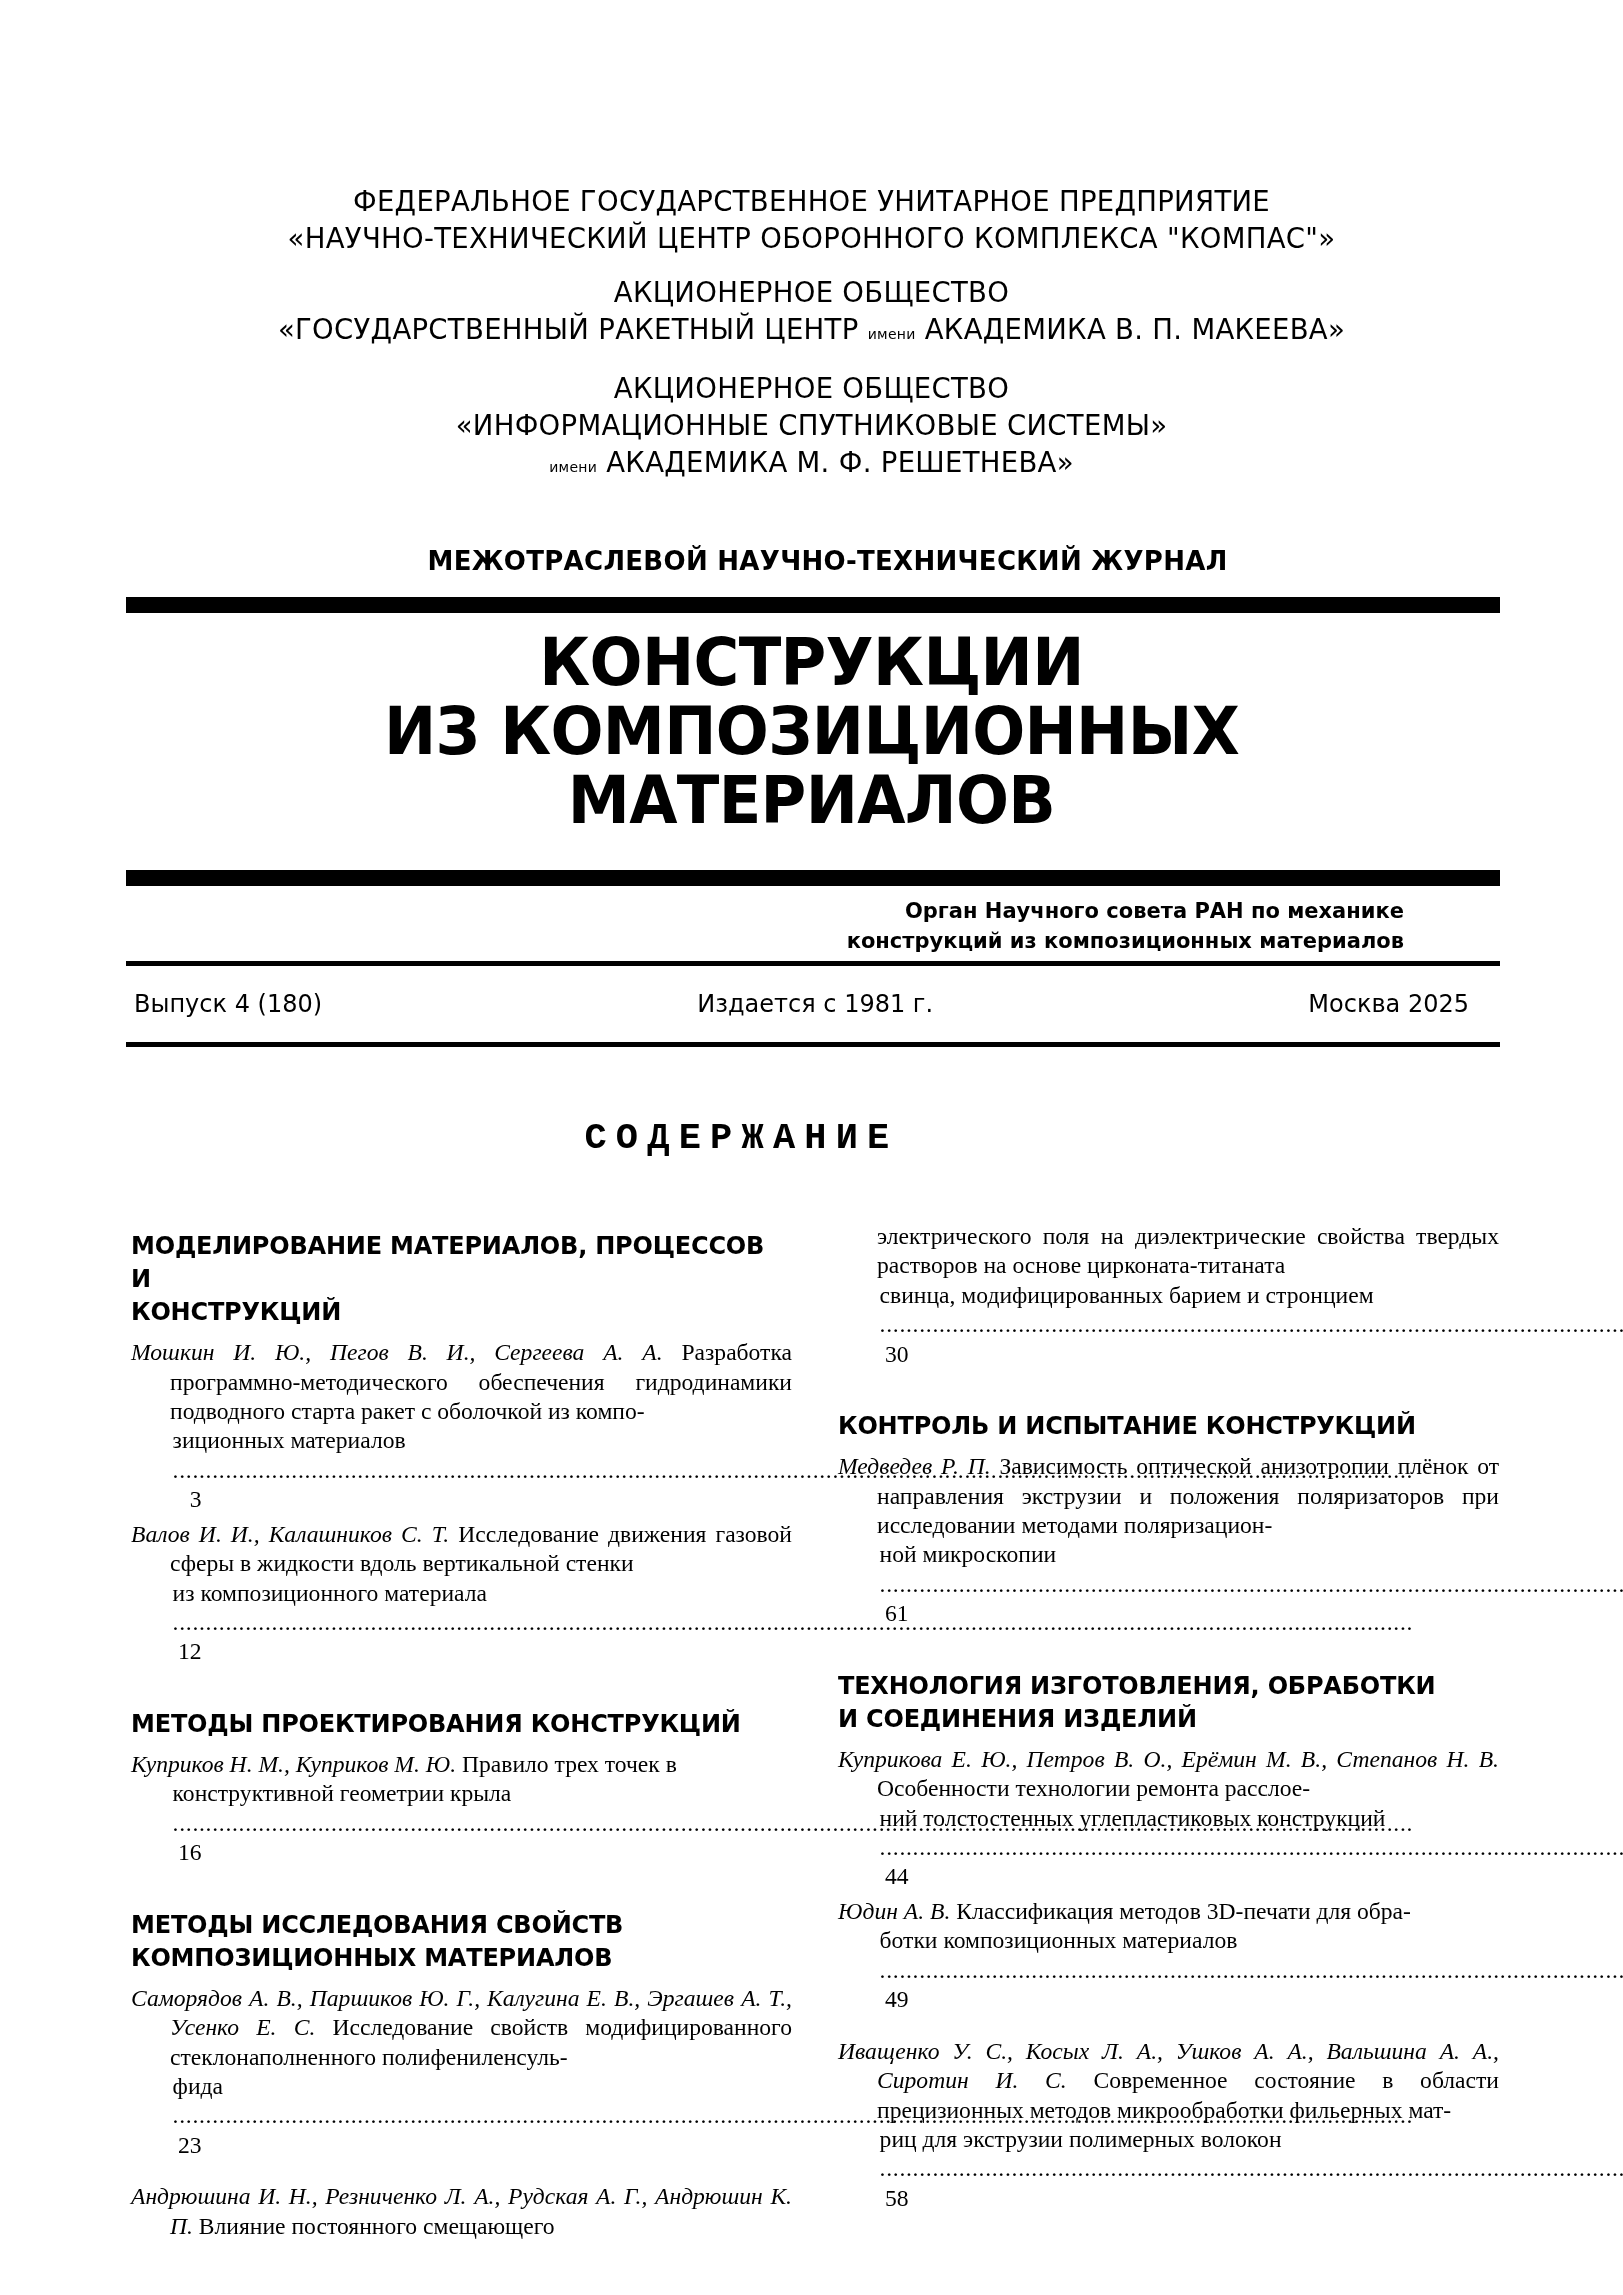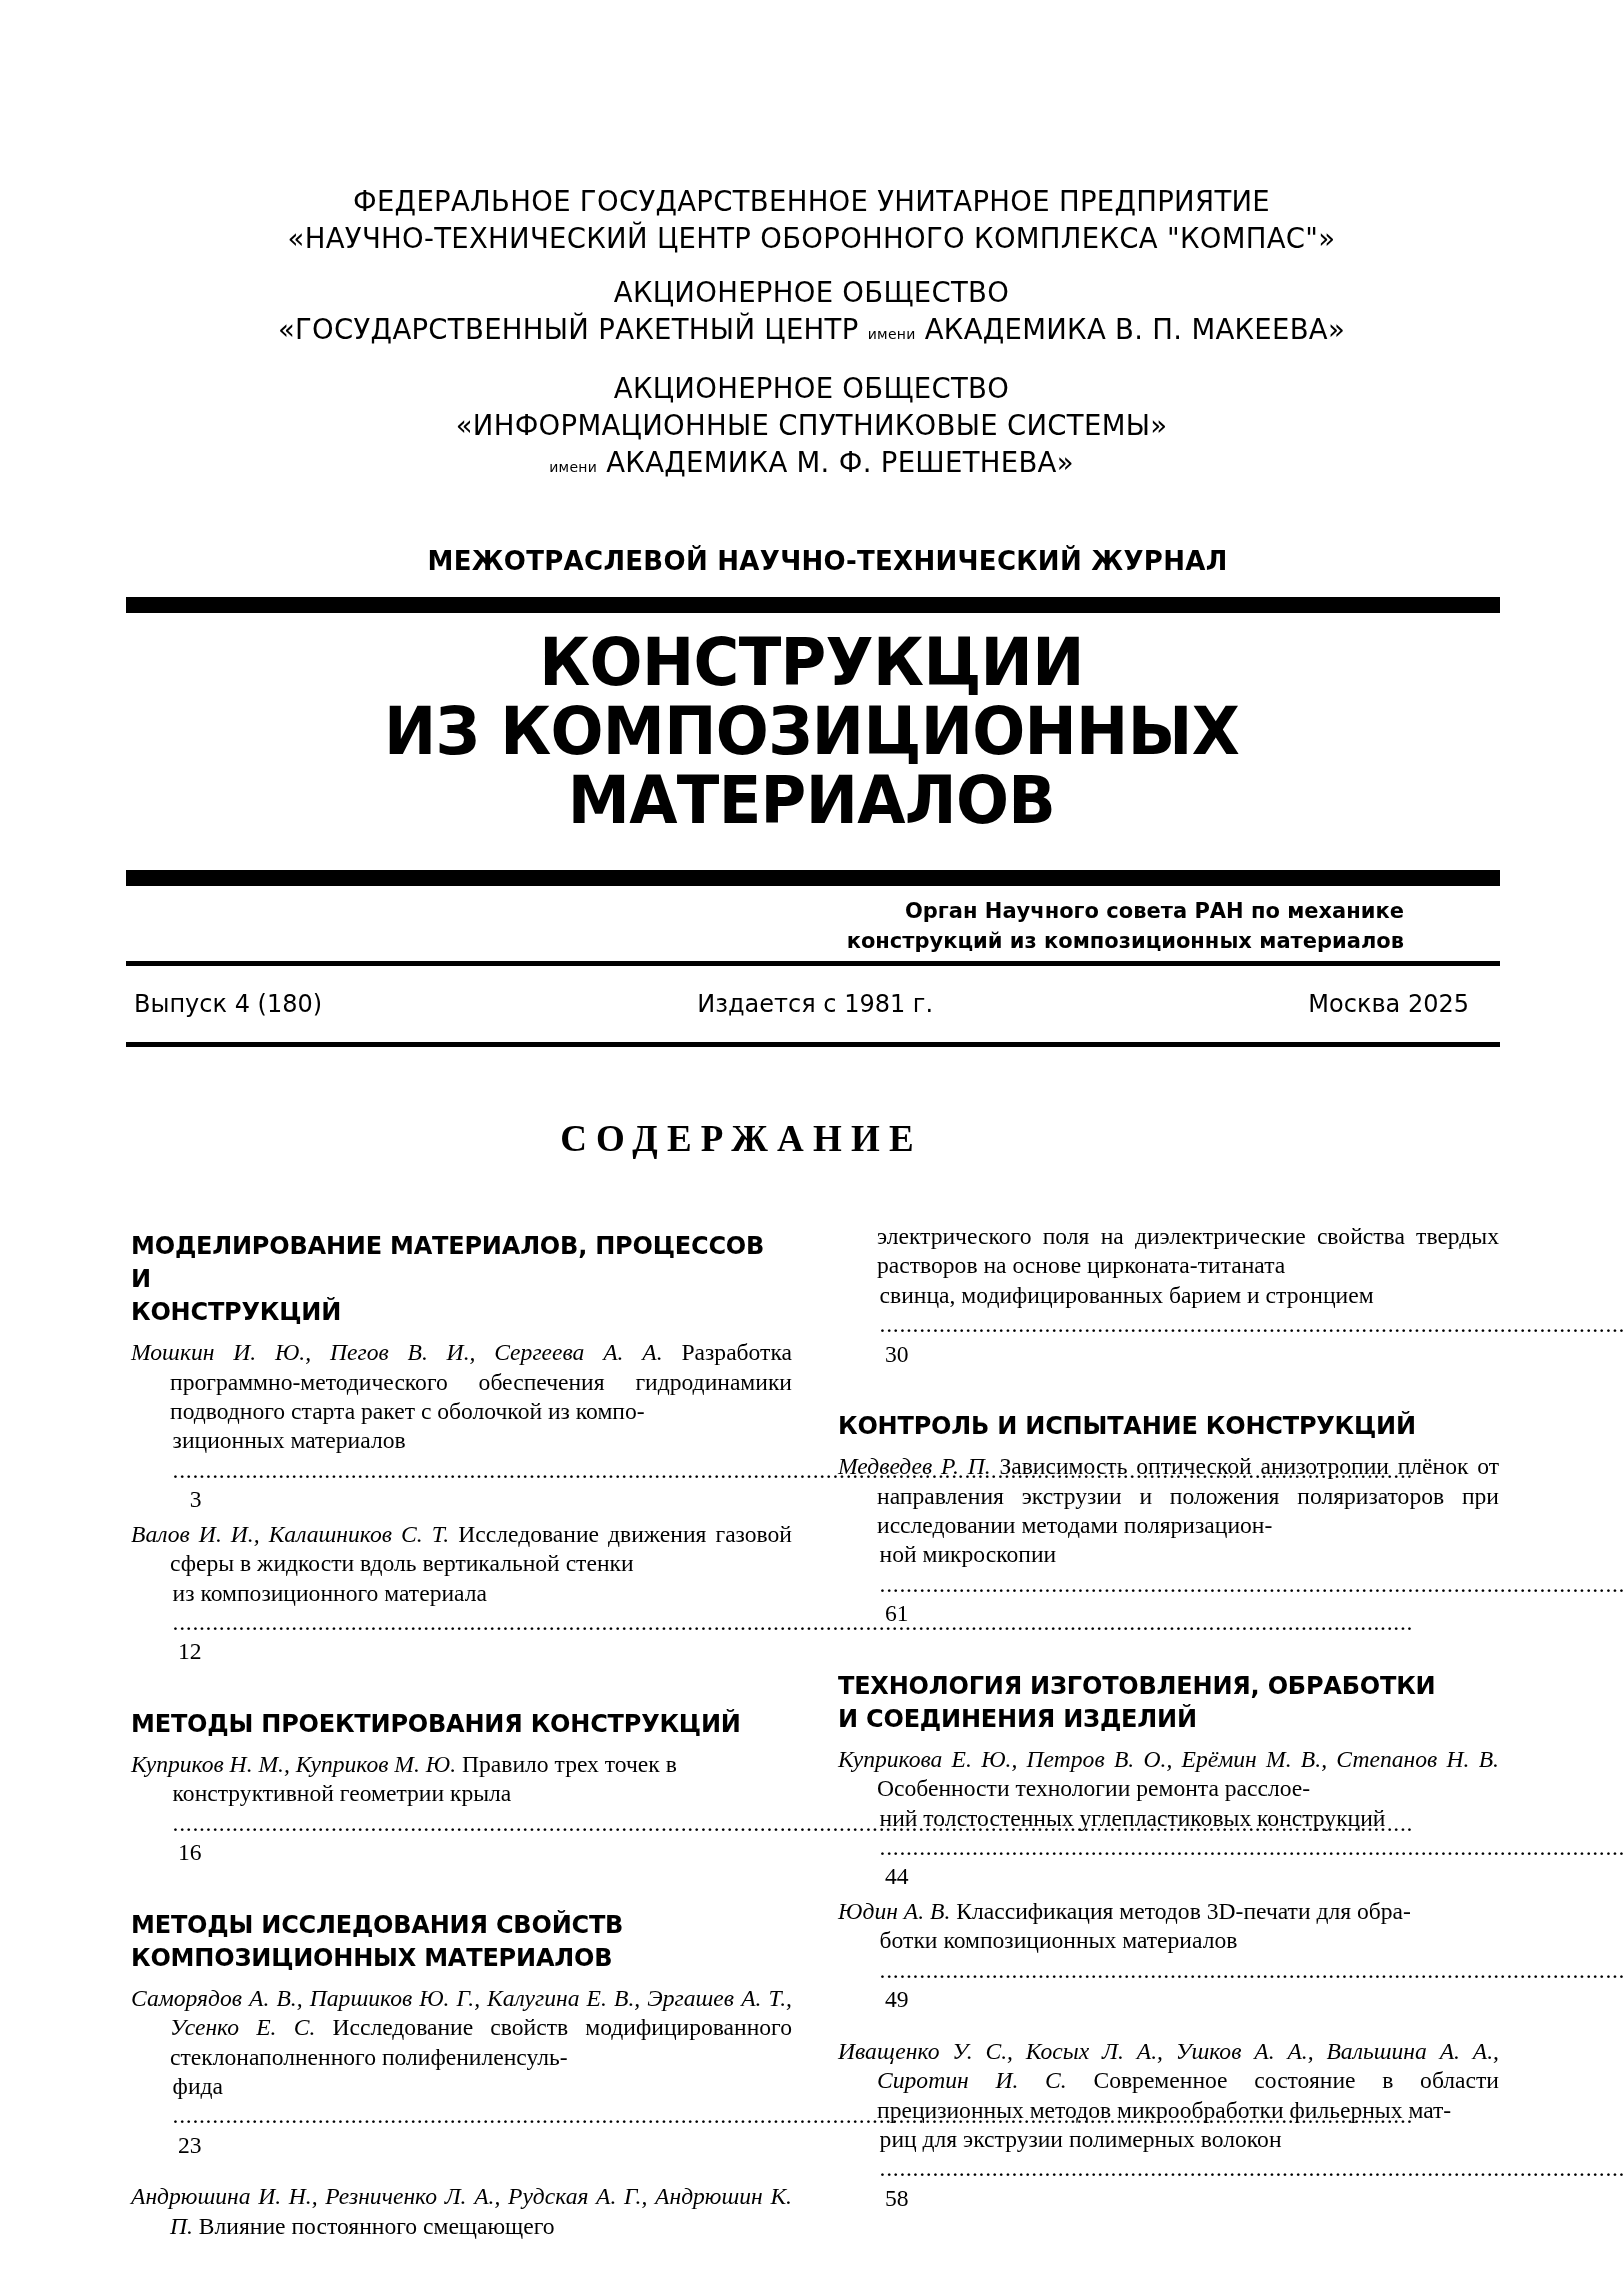--- a/index.html
+++ b/index.html
@@ -26,21 +26,21 @@
   .journal-title span { display: block; white-space: nowrap; }
 
   .organ { position: absolute; left: 0; top: 896px; width: 1404px; text-align: right;
     font-family: "DejaVu Sans", sans-serif; font-weight: bold; font-size: 21px; line-height: 30px; }
   .organ span { display: block; }
 
   .issue-row { position: absolute; left: 134px; top: 990px; width: 1335px; display: flex;
     justify-content: space-between; font-family: "DejaVu Sans", sans-serif; font-size: 24px; }
 
   .contents-title { position: absolute; left: 0; top: 1117px; width: 1483px; text-align: center;
-    font-family: Liberation Serif, serif; font-weight: bold; font-size: 37px; letter-spacing: 9.2px; }
+    font-family: Liberation Mono, monospace; font-weight: bold; font-size: 37px; letter-spacing: 9.2px; }
 
   
   .col { position: absolute; top: 1230px; width: 661px; }
   .col-left { left: 131px; }
   .col-right { left: 838px; top: 1222px; }
 
   .section-heading { font-family: "DejaVu Sans", sans-serif; font-weight: bold; font-size: 24px;
     line-height: 33px; margin: 0 0 9.2px 0; letter-spacing: -0.2px; }
   .section { margin-bottom: 41px; }
 

